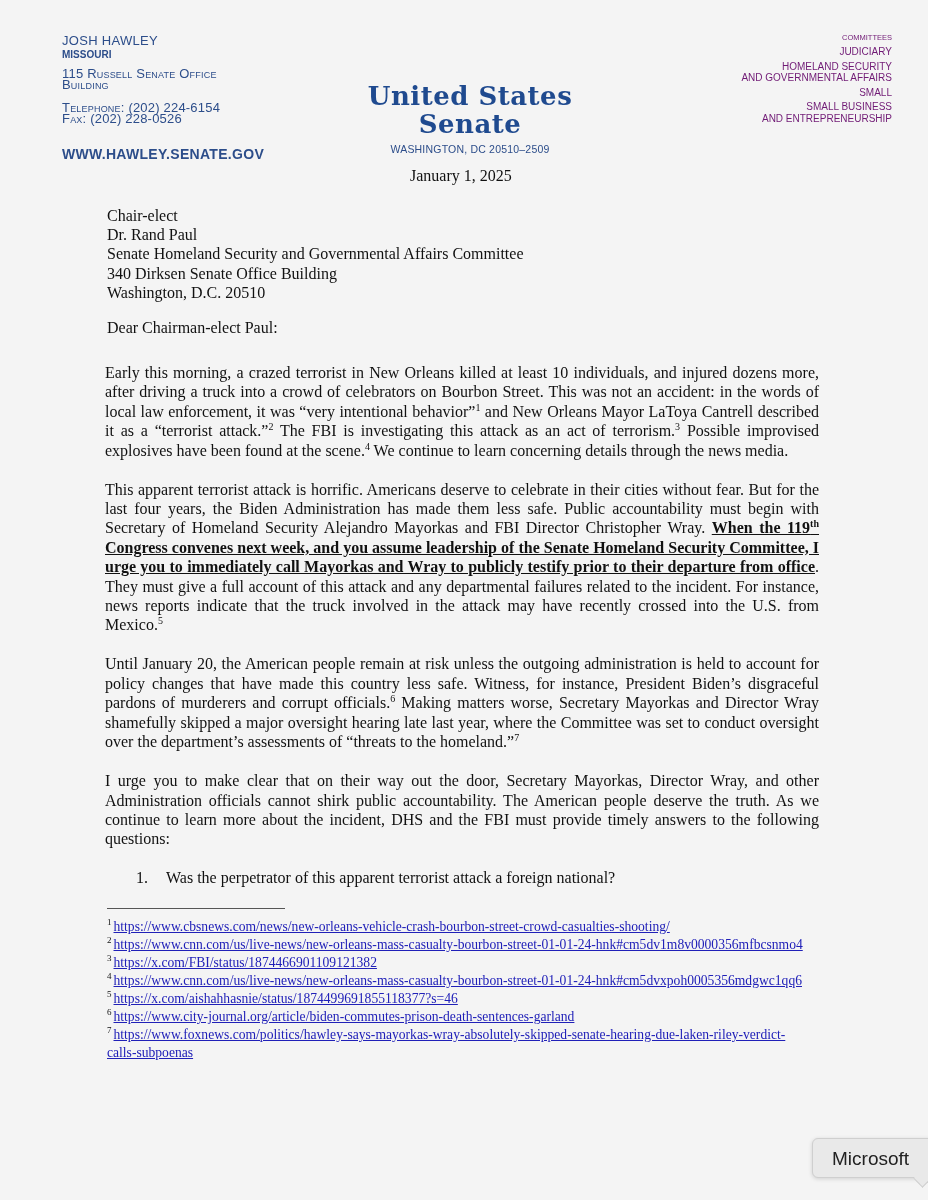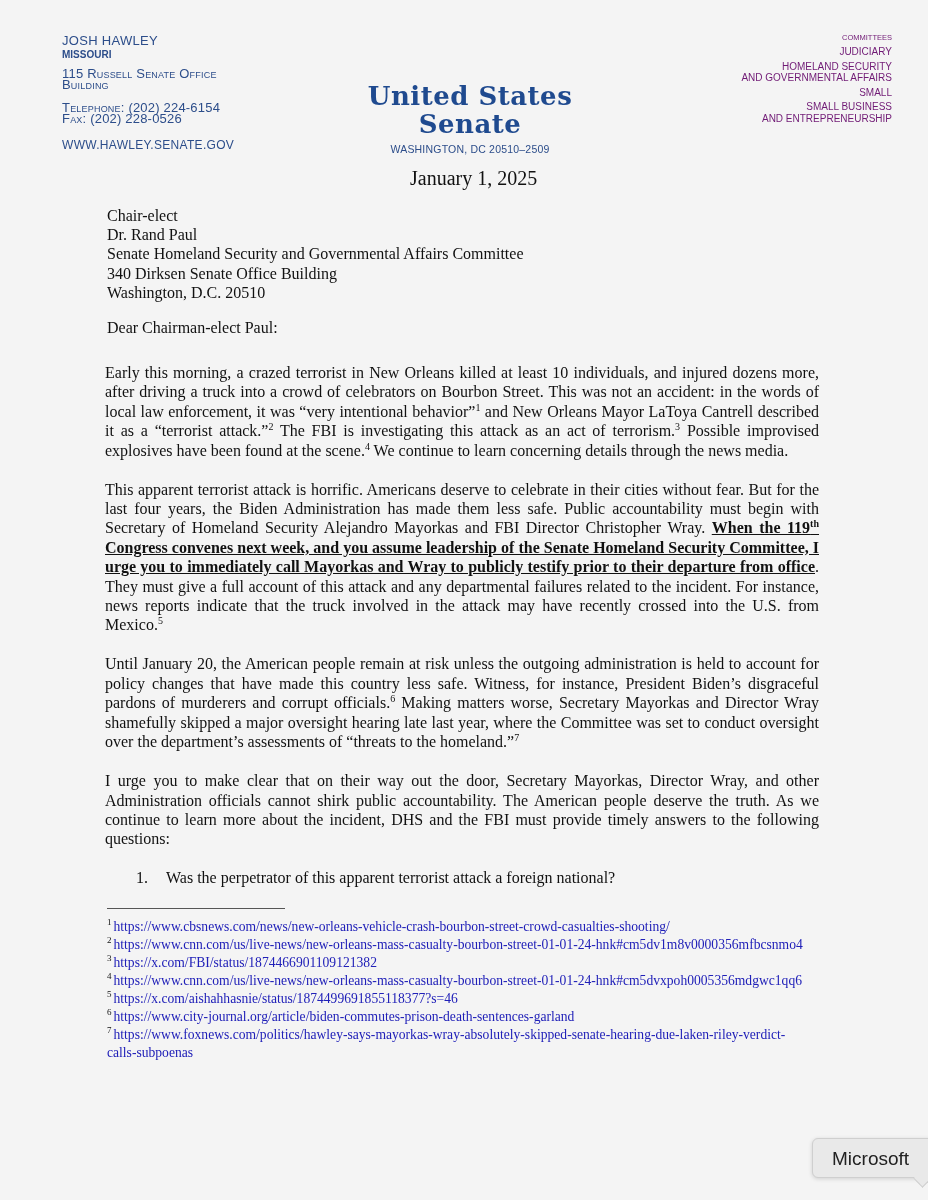--- a/index.html
+++ b/index.html
@@ -9,47 +9,47 @@
     font-family:"Liberation Serif", serif; color:#111;
   }
   .letterhead { position:absolute; top:0; left:0; width:928px; height:150px; }
   .lh-left {
     position:absolute; left:62px; top:33px; width:196px; 
     font-family:"Liberation Sans", sans-serif; color:#2c4d8a;
   }
   .lh-left .name { font-size:13px; letter-spacing:0.3px; line-height:15px; }
   .lh-left .state { font-size:10px; font-weight:bold; line-height:14px; }
   .lh-left .addr { font-size:13px; line-height:11px; font-variant:small-caps; margin-top:6px; letter-spacing:0.2px; }
-  .lh-left .web { font-size:12px; margin-top:14px; letter-spacing:0.3px; font-weight:normal; }
+  .lh-left .web { font-size:14px; margin-top:22px; letter-spacing:0.3px; font-weight:bold; }
   .lh-center { position:absolute; left:320px; top:82px; width:300px; text-align:center; color:#1f4a8f; }
   .lh-center .senate {
     font-family:"DejaVu Serif", serif; font-weight:bold; font-size:26px;
     letter-spacing:0.5px; line-height:28px; color:#1f4a8f;
   }
   .lh-center .city { font-family:"Liberation Sans", sans-serif; font-size:10.5px; color:#2c4d8a; margin-top:5px; letter-spacing:0.2px; }
   .lh-right {
     position:absolute; left:692px; top:33px; width:200px; text-align:right;
     font-family:Liberation Sans, sans-serif; color:#701a75;
   }
   .lh-right .title { font-size:7.5px; line-height:10px; margin-bottom:3px; }
   .lh-right .item { font-size:10px; line-height:11.5px; margin-bottom:3px; }
-  .date { position:absolute; left:410px; top:167px; font-size:20px; }
+  .date { position:absolute; left:410px; top:167px; font-size:16px; }
   .addressee { position:absolute; left:107px; top:206px; font-size:16px; line-height:19.2px; }
   .salutation { position:absolute; left:107px; top:319px; font-size:16px; }
   .body { position:absolute; left:105px; top:363px; width:714px; font-size:16px; line-height:19.4px; text-align:justify; }
   .body p { margin:0 0 19.6px 0; }
   .body sup { font-size:10px; line-height:0; vertical-align:super; }
   .bold-u { font-weight:bold; text-decoration:underline; }
   .list-item { margin:0 0 0 31px; display:flex; }
   .list-num { width:30px; }
   .fn-rule { position:absolute; left:107px; top:908px; width:178px; height:1px; background:#555; }
   .footnotes { position:absolute; left:107px; top:918px; width:700px; font-size:13.6px; line-height:18px; }
   .fn { display:block; }
   .fn sup { font-size:9px; color:#111; vertical-align:super; line-height:0; margin-right:2px; }
-  .fn a { color:#2020b8; }
+  .fn a { color:#2020b8; text-decoration:underline; }
   .tooltip {
     position:absolute; left:812px; top:1138px; width:130px; height:40px;
     background:#e9e9e9; border:1px solid #cfcfcf; border-radius:6px;
     box-shadow:0 1px 4px rgba(0,0,0,0.15);
     font-family:"Liberation Sans", sans-serif; font-size:19px; color:#222;
     line-height:40px; padding-left:19px; box-sizing:border-box;
   }
   .tooltip::after {
     content:""; position:absolute; right:12px; bottom:-8px; width:12px; height:12px;
     background:#e9e9e9; border-right:1px solid #cfcfcf; border-bottom:1px solid #cfcfcf;

